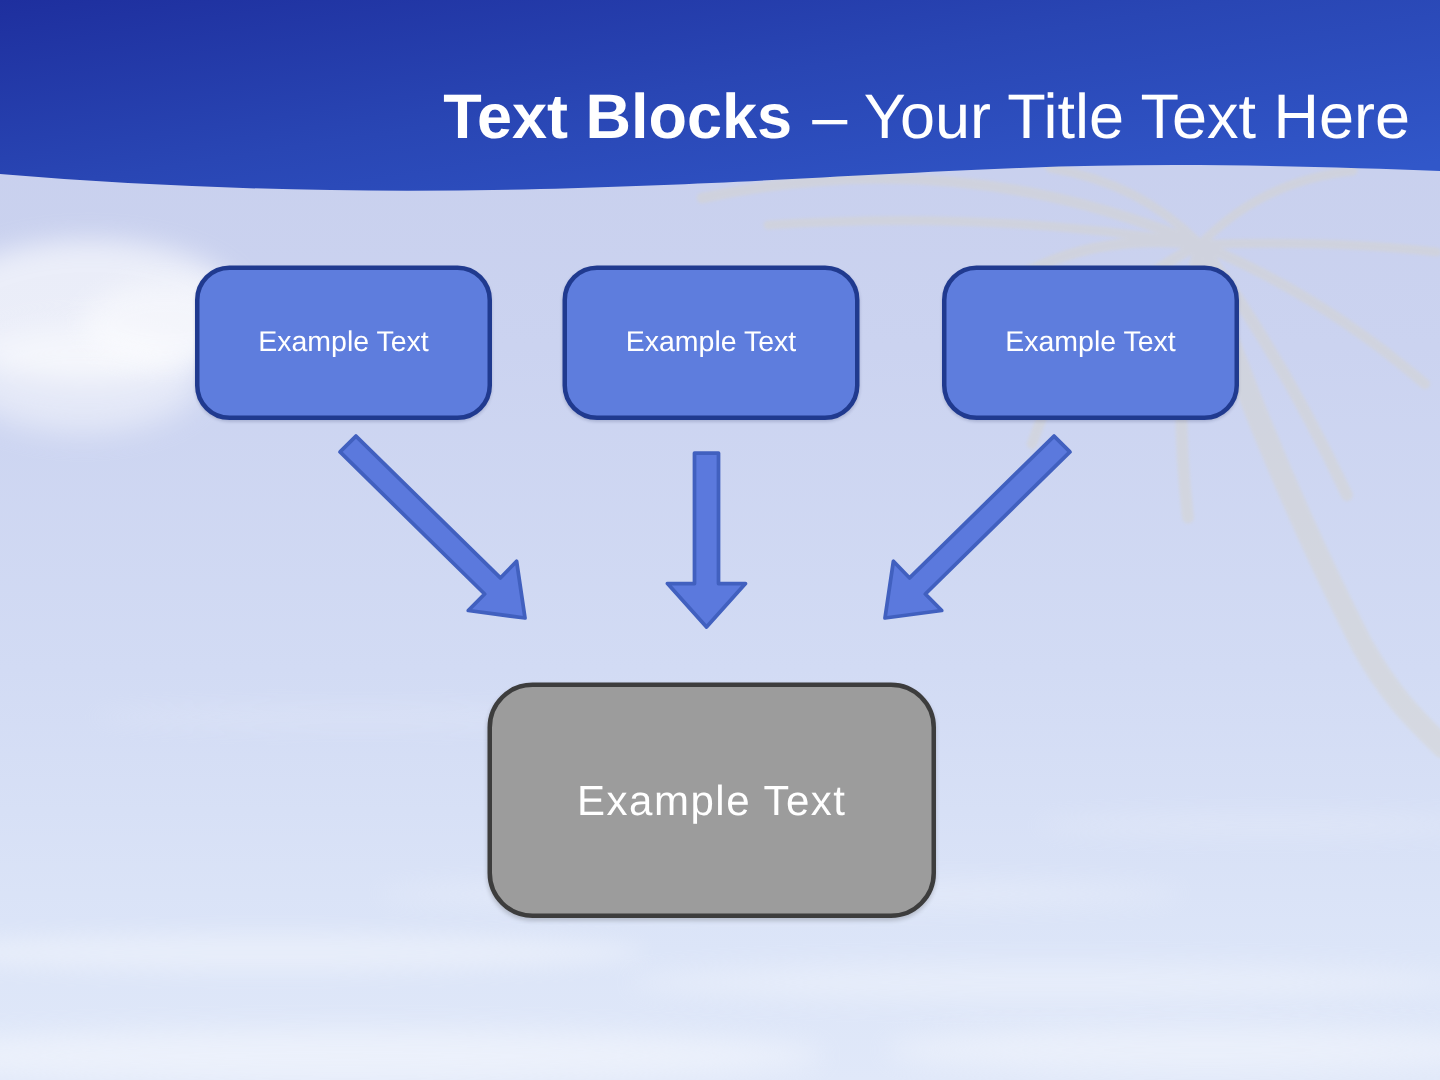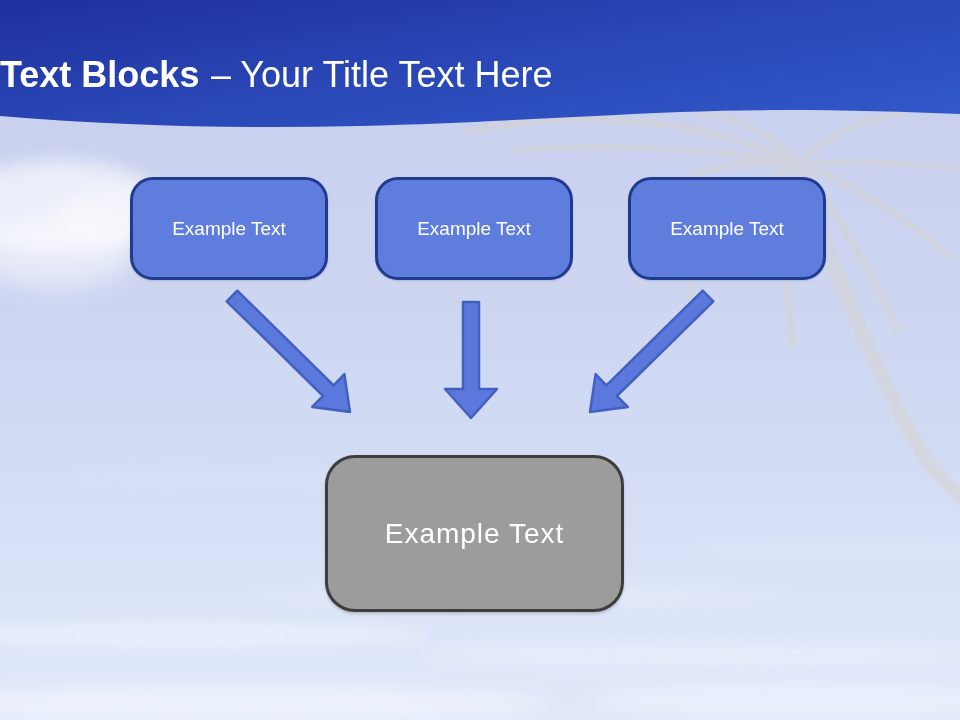--- a/index.html
+++ b/index.html
@@ -32,23 +32,23 @@
   .wisp7 { left:60px;   top:470px; width:360px; height:16px; opacity:.12; filter: blur(7px); }
 
   
   .header-band { position: absolute; left: 0; top: 0; }
   .hdr-stop1 { stop-color: var(--header-gradient-start, #1e2f9e); }
   .hdr-stop2 { stop-color: var(--header-gradient-mid,   #2946b4); }
   .hdr-stop3 { stop-color: var(--header-gradient-end,   #3157c9); }
 
   .title {
     position: absolute; left: 0; top: 54px; width: 940px;
-    text-align: left;
+    text-align: right;
     color: var(--title-text, #ffffff);
-    font-size: 36px; line-height: 1.15;
+    font-size: 42px; line-height: 1.15;
     white-space: nowrap;
   }
   .title-bold { font-weight: 700; }
   .title-rest { font-weight: 400; margin-left: 0.32em; }
 
   
   .block {
     position: absolute; top: 177px; width: 198px; height: 103px;
     background: var(--block-fill, #5e7ddd);
     border: 3px solid var(--block-border, #203a8f);

